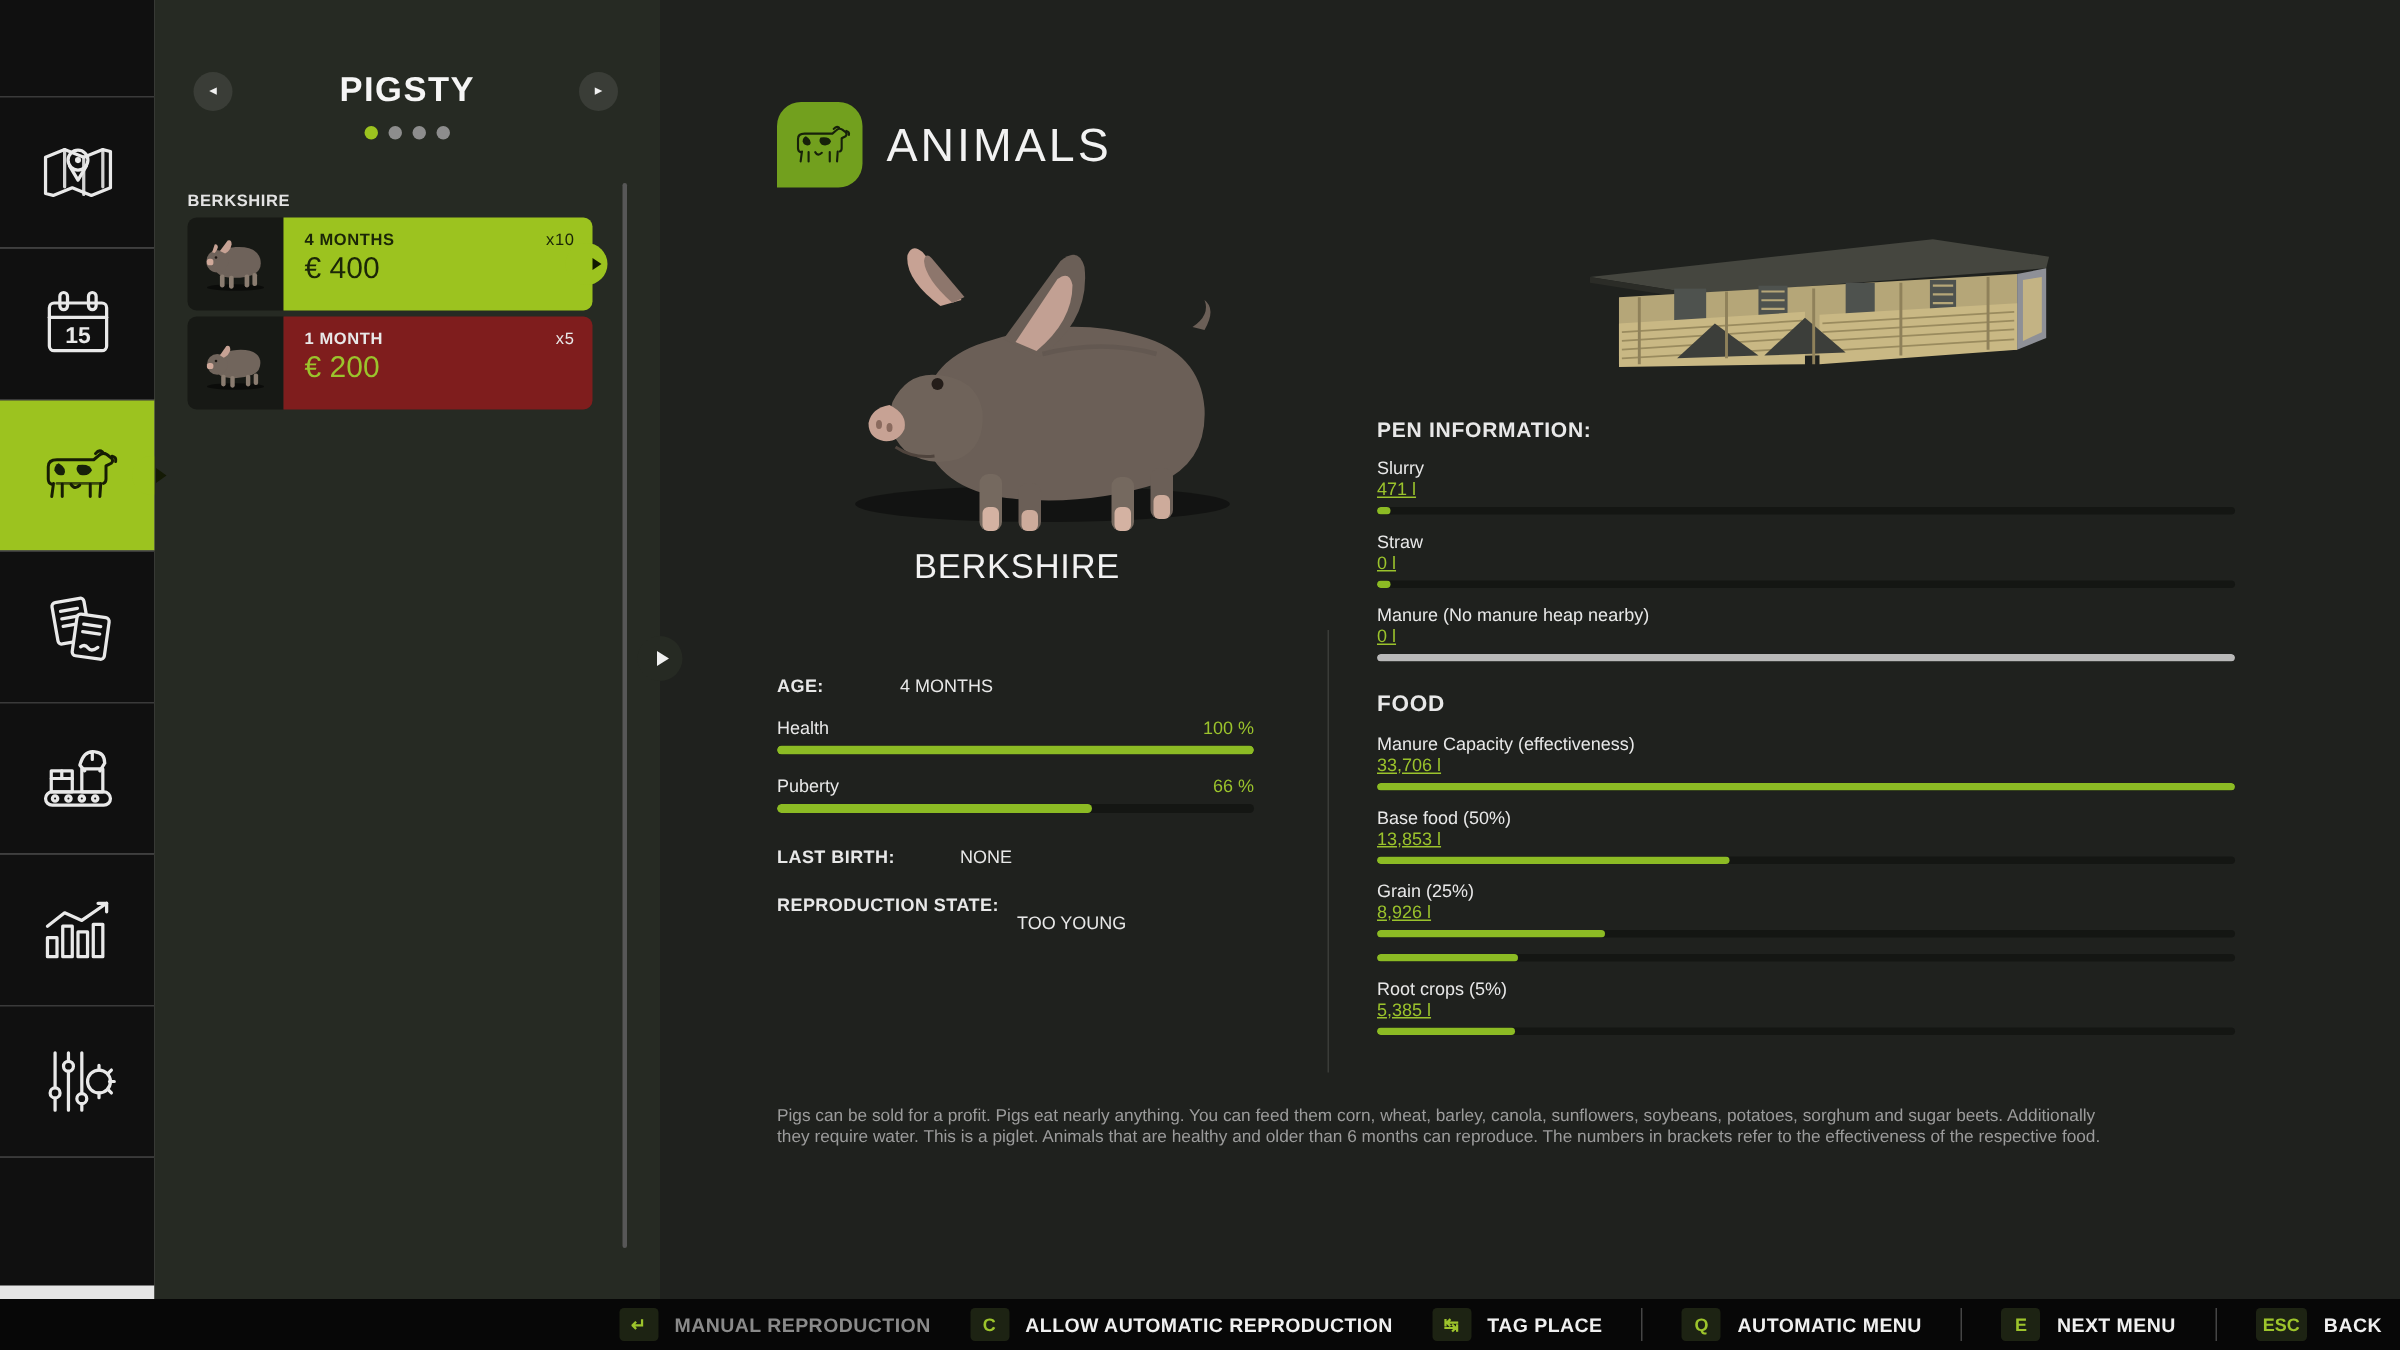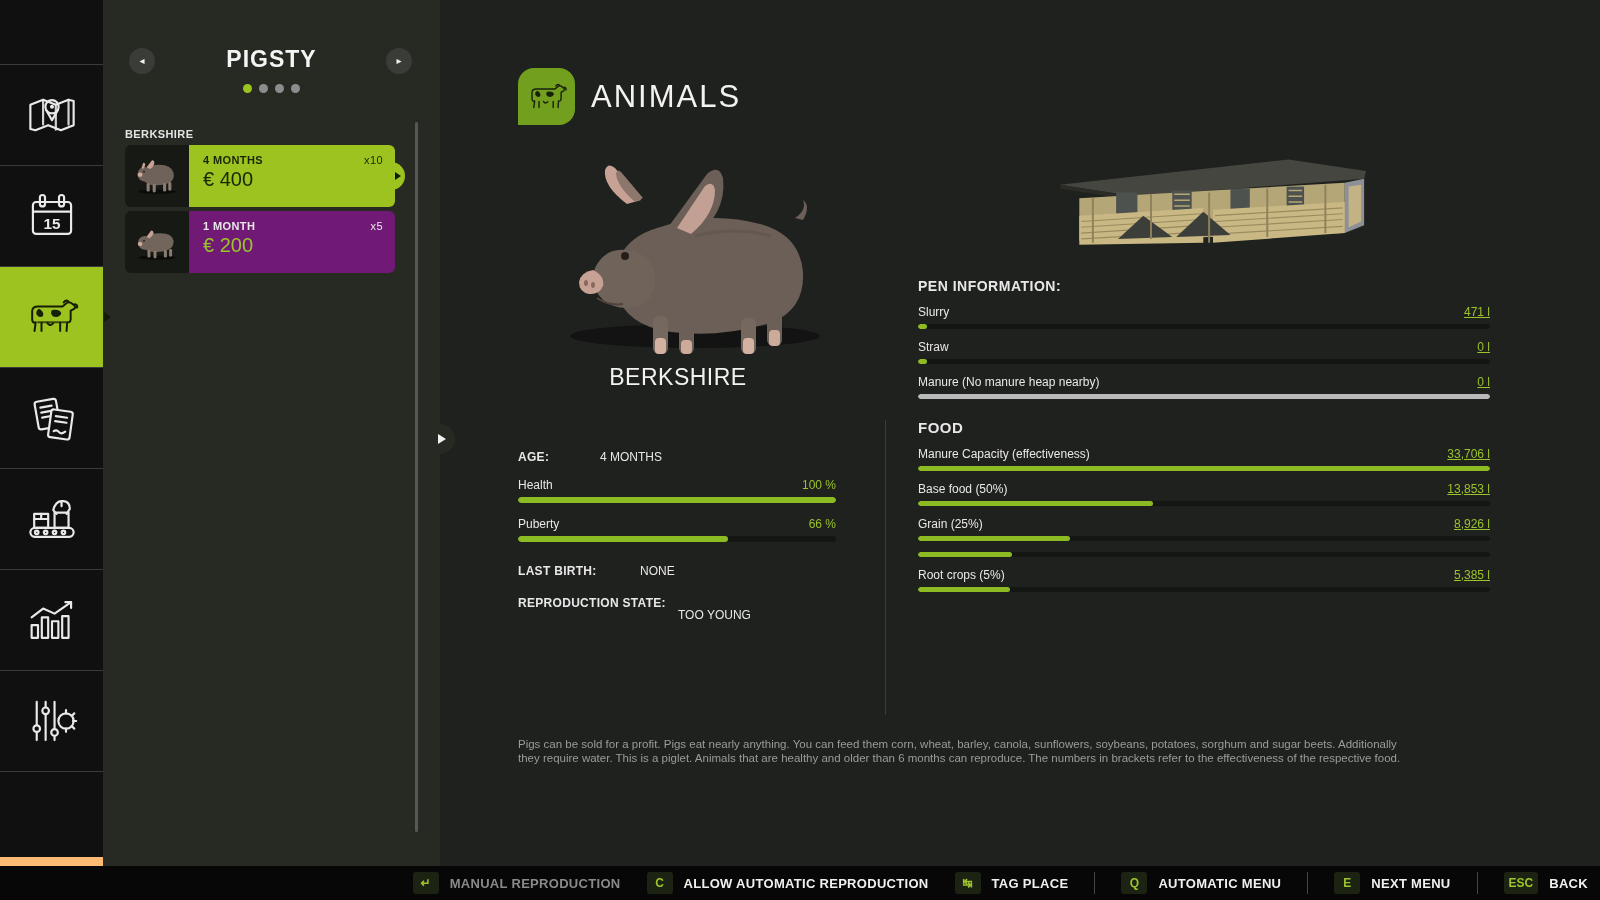--- a/index.html
+++ b/index.html
@@ -1,20 +1,20 @@
 <!DOCTYPE html>
 <html><head>
 <meta charset="utf-8">
 <style>
   * { margin:0; padding:0; box-sizing:border-box; }
   html,body { width:1600px; height:900px; overflow:hidden; background:#1f211e;
     font-family:"Liberation Sans", sans-serif; color:#e8e8e8; }
 
   
-  #sidebar { position:absolute; left:0; top:0; width:103px; height:866px; background:#fdba74; }
+  #sidebar { position:absolute; left:0; top:0; width:103px; height:866px; background:#e5e5e5; }
   .side-sliver { height:64px; background:#101010; }
   .side-item { position:relative; height:101px; background:#101010; border-top:1px solid #3a3a3a;
     display:flex; align-items:center; justify-content:center; cursor:pointer; }
   .side-item svg { width:56px; height:56px; stroke:#e9e9e9; fill:none; stroke-width:1.7;
     stroke-linecap:round; stroke-linejoin:round; }
   .side-item.selected { background:#9cc31f; }
   .side-item.selected svg { stroke:#161d04; }
   .side-item.selected::after { content:""; position:absolute; right:-11px; top:50%; margin-top:-13px;
     width:26px; height:26px; border-radius:50%; background:#9cc31f; }
   .side-item.selected .tab-arrow { position:absolute; right:-8px; top:50%; margin-top:-5px; z-index:2;
@@ -31,21 +31,21 @@
     font-size:23px; font-weight:bold; letter-spacing:1px; color:#f5f5f5; }
   .dots { position:absolute; top:84px; left:0; right:0; display:flex; justify-content:center; gap:7px; }
   .dots span { width:9px; height:9px; border-radius:50%; background:#8d8d8d; }
   .dots span.active { background:#9cc31f; }
   .group-label { position:absolute; top:128px; left:22px; font-size:11px; font-weight:bold; color:#e3e3e3; letter-spacing:.4px; }
   .an-list { position:absolute; top:145px; left:22px; width:270px; display:flex; flex-direction:column; gap:4px; }
   .an-item { position:relative; display:flex; height:62px; border-radius:6px; overflow:visible; cursor:pointer; }
   .an-thumb { width:64px; height:62px; background:#171915; border-radius:6px 0 0 6px; flex:none;
     display:flex; align-items:center; justify-content:center; }
   .an-thumb svg { width:52px; height:40px; }
-  .an-body { flex:1; border-radius:0 6px 6px 0; background:#701a75; padding:9px 12px 0 14px; }
+  .an-body { flex:1; border-radius:0 6px 6px 0; background:#7f1d1d; padding:9px 12px 0 14px; }
   .an-row1 { display:flex; justify-content:space-between; font-size:11px; font-weight:bold; letter-spacing:.4px; }
   .an-count { font-weight:normal; }
   .an-price { font-size:20px; margin-top:2px; color:#9bc32c; }
   .an-item.selected .an-body { background:#9cc31f; color:#1b2607; }
   .an-item.selected .an-count, .an-item.selected .an-price { color:#1b2607; }
   .an-item.selected::after { content:""; position:absolute; right:-10px; top:50%; margin-top:-14px;
     width:28px; height:28px; border-radius:50%; background:#9cc31f; }
   .an-item.selected .sel-arrow { position:absolute; right:-6px; top:50%; margin-top:-4px; z-index:2;
     width:0; height:0; border-left:6px solid #101800; border-top:4px solid transparent; border-bottom:4px solid transparent; }
   .panel-scroll { position:absolute; left:312px; top:122px; width:3px; height:710px; background:#575757; border-radius:2px; }
@@ -80,21 +80,21 @@
   .fill.gray { background:#b9b9b9; }
   .info-col .spacer { height:10px; }
 
   .col-divider { position:absolute; left:445px; top:420px; width:1px; height:295px; background:#3a3c38; }
 
   .pen-col { position:absolute; left:478px; top:150px; width:572px; }
   .barn-box { margin-left:140px; width:310px; height:110px; }
   .pen-title { font-size:14px; font-weight:bold; letter-spacing:.5px; margin:18px 0 2px; }
   .sec-title { font-size:15px; font-weight:bold; letter-spacing:.5px; margin:20px 0 2px; }
   .pen-row { margin-top:11px; }
-  .pen-row .top { display:flex; justify-content:space-between; font-size:12px; margin-bottom:5px; }
+  .pen-row .top { display:flex; justify-content:space-between; font-size:12px; margin-bottom:5px;flex-direction:column; }
   .pen-row .top .val { color:#9bc32c;text-decoration:underline; }
   .pen-row .track { height:5px; }
 
   .description { position:absolute; left:78px; top:738px; width:895px; font-size:11.5px; line-height:1.18; color:#9b9b9b; }
 
   
   #keybar { position:absolute; left:0; top:866px; width:1600px; height:34px; background:#070707;
     display:flex; align-items:center; justify-content:flex-end; padding-right:12px; gap:26px; }
   .kb-group { display:flex; align-items:center; gap:11px; }
   .kb-group.divided { border-left:1px solid #454545; padding-left:26px; }

